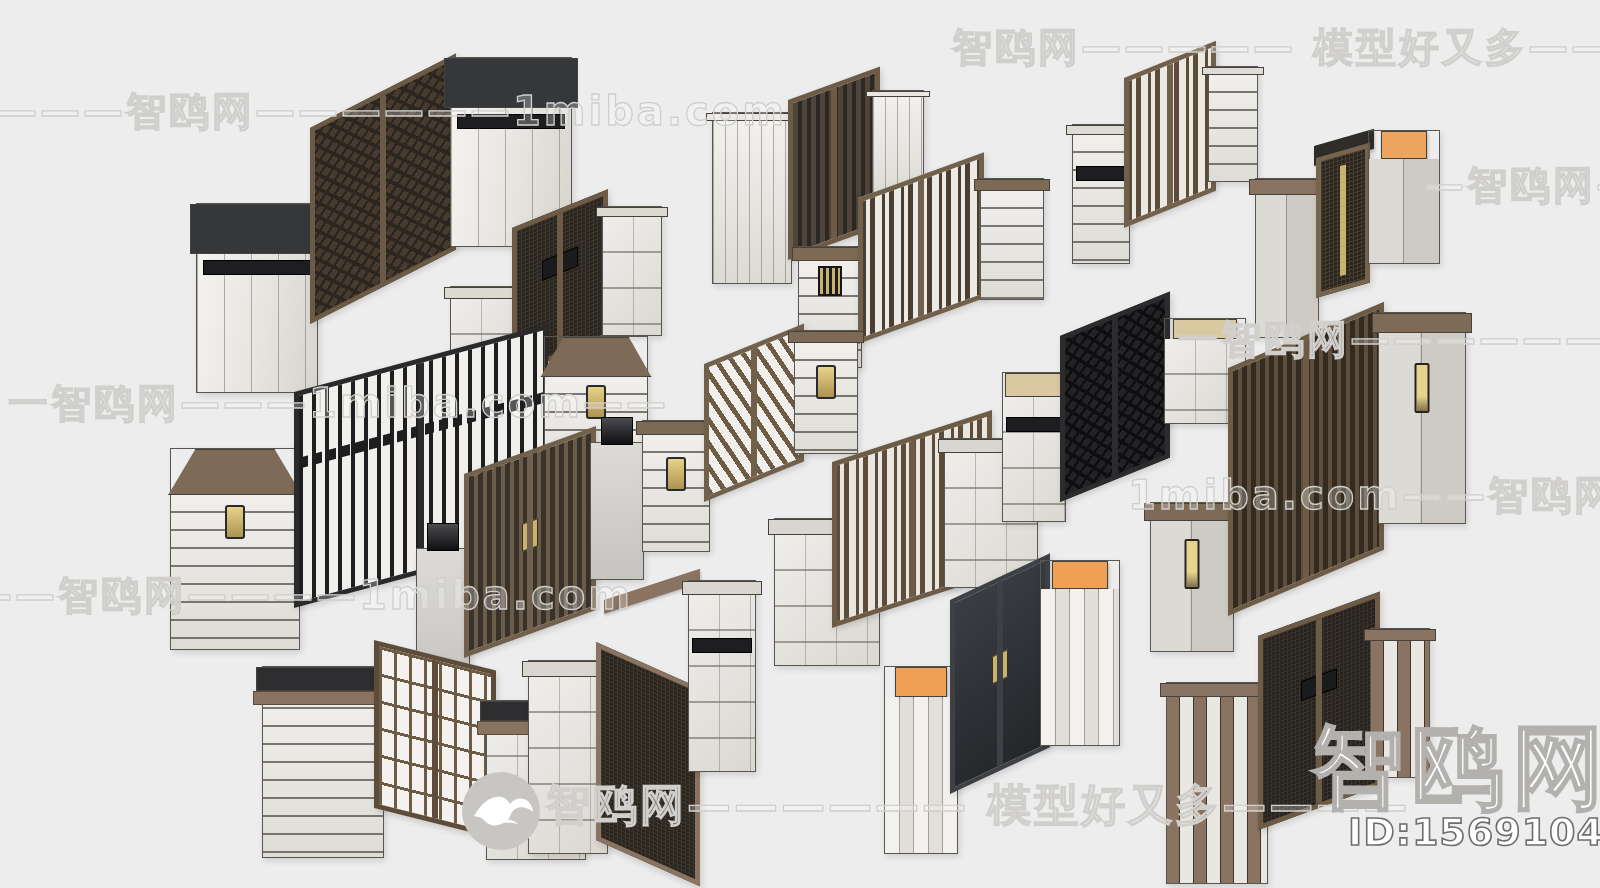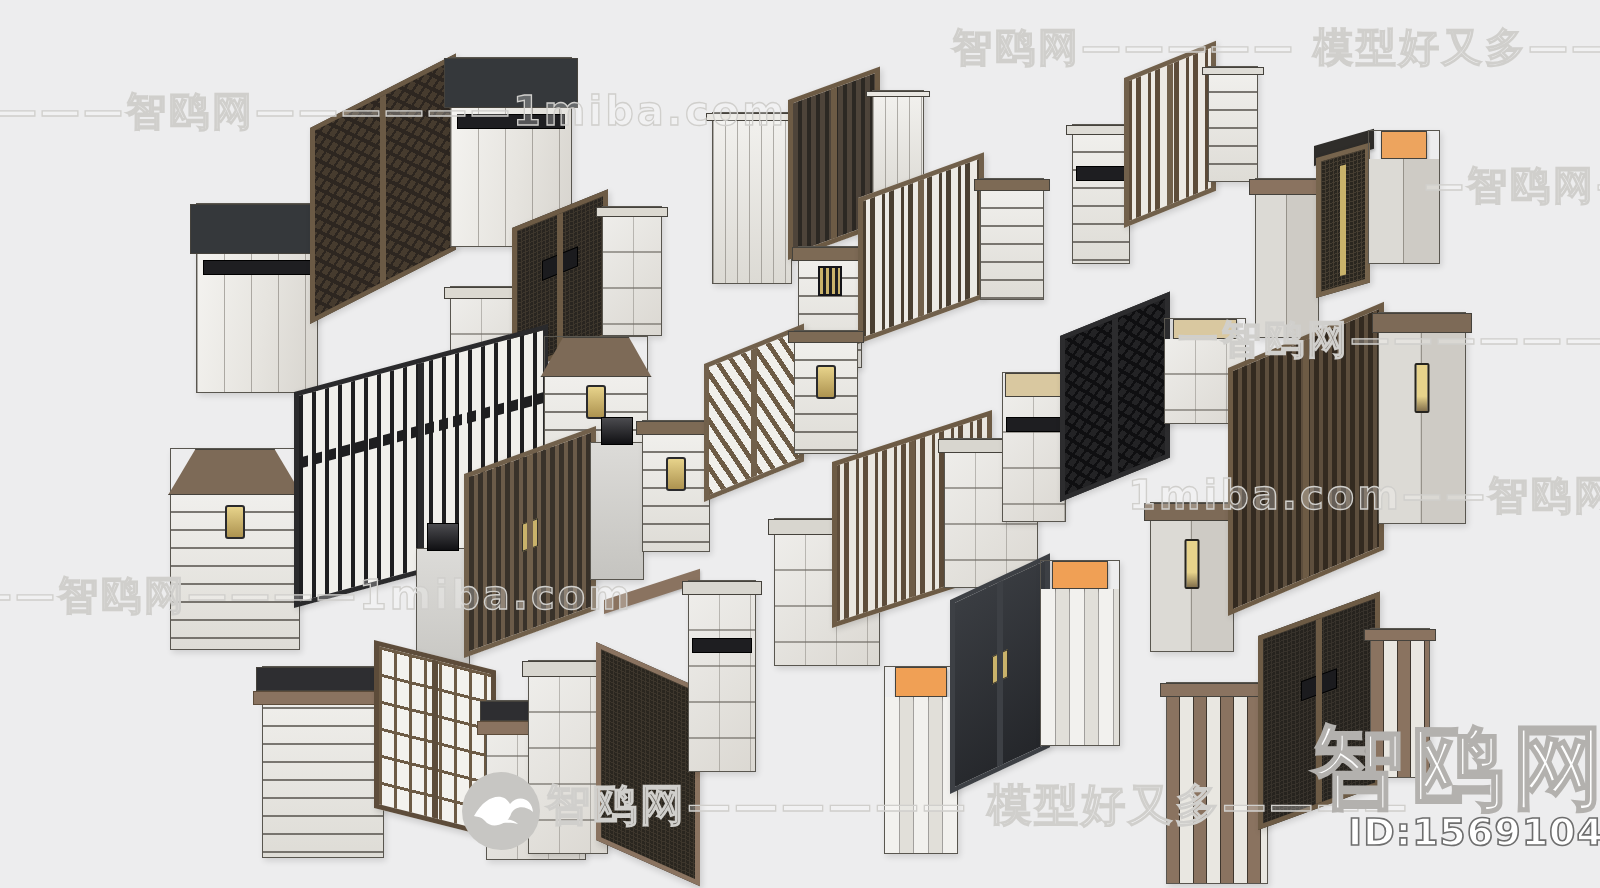--- a/index.html
+++ b/index.html
@@ -270,20 +270,21 @@
           <div class="shaft" style="top: 12px;"></div>
         </div>
       </div>
     </div>
 
   <div id="wm-layer">
       <div class="wm" style="left: 952px; top: 20px; font-size: 40px;">智鸥网————— 模型好又多———</div>
       <div class="wm" style="left: -46px; top: 84px; font-size: 40px;">————智鸥网——————1miba.com</div>
       <div class="wm" style="left: 1424px; top: 158px; font-size: 40px;">—智鸥网————</div>
       <div class="wm" style="left: 1178px; top: 312px; font-size: 40px;">一智鸥网——————1miba.com—</div>
+      <div class="wm" style="left: 8px; top: 376px; font-size: 40px;">一智鸥网———1miba.com——</div>
       <div class="wm" style="left: 1128px; top: 468px; font-size: 40px;">1miba.com——智鸥网—————</div>
       <div class="wm" style="left: -28px; top: 568px; font-size: 40px;">——智鸥网————1miba.com</div>
       <div class="wm" style="left: 546px; top: 776px; font-size: 44px;">智鸥网—————— 模型好又多————</div>
     </div>
 
   <div id="badge">
     <svg width="78" height="78" viewBox="0 0 78 78">
       <circle cx="39" cy="39" r="39" fill="#c7c6c3"></circle>
       <path d="M12 44 C24 22 42 20 48 32 C56 22 70 26 71 40 C62 32 52 35 49 42 C46 52 30 58 23 49 C19 44 14 45 12 44 Z" fill="#ffffff"></path>
       <path d="M30 52 C38 46 50 46 56 52 C48 50 38 51 30 52 Z" fill="#ffffff"></path>

